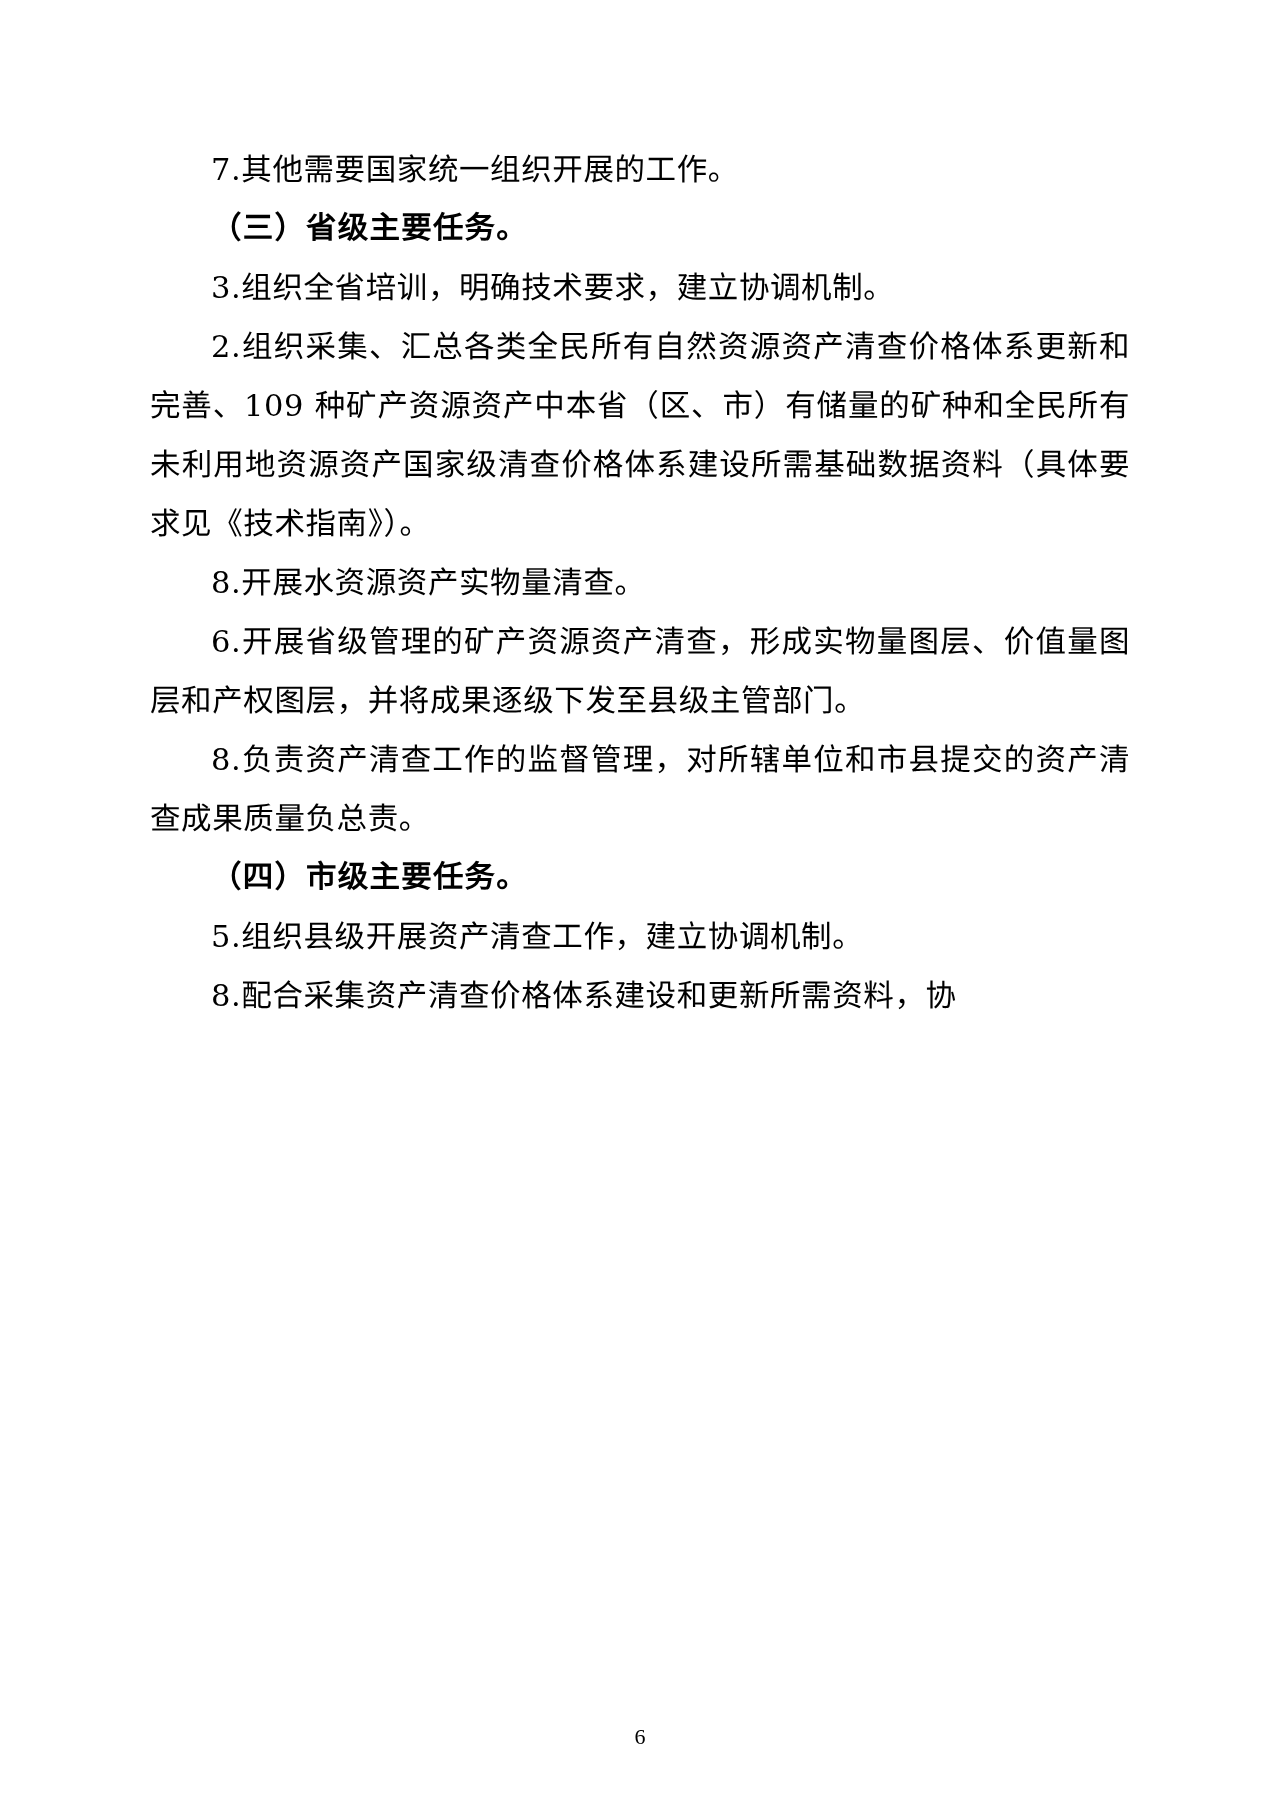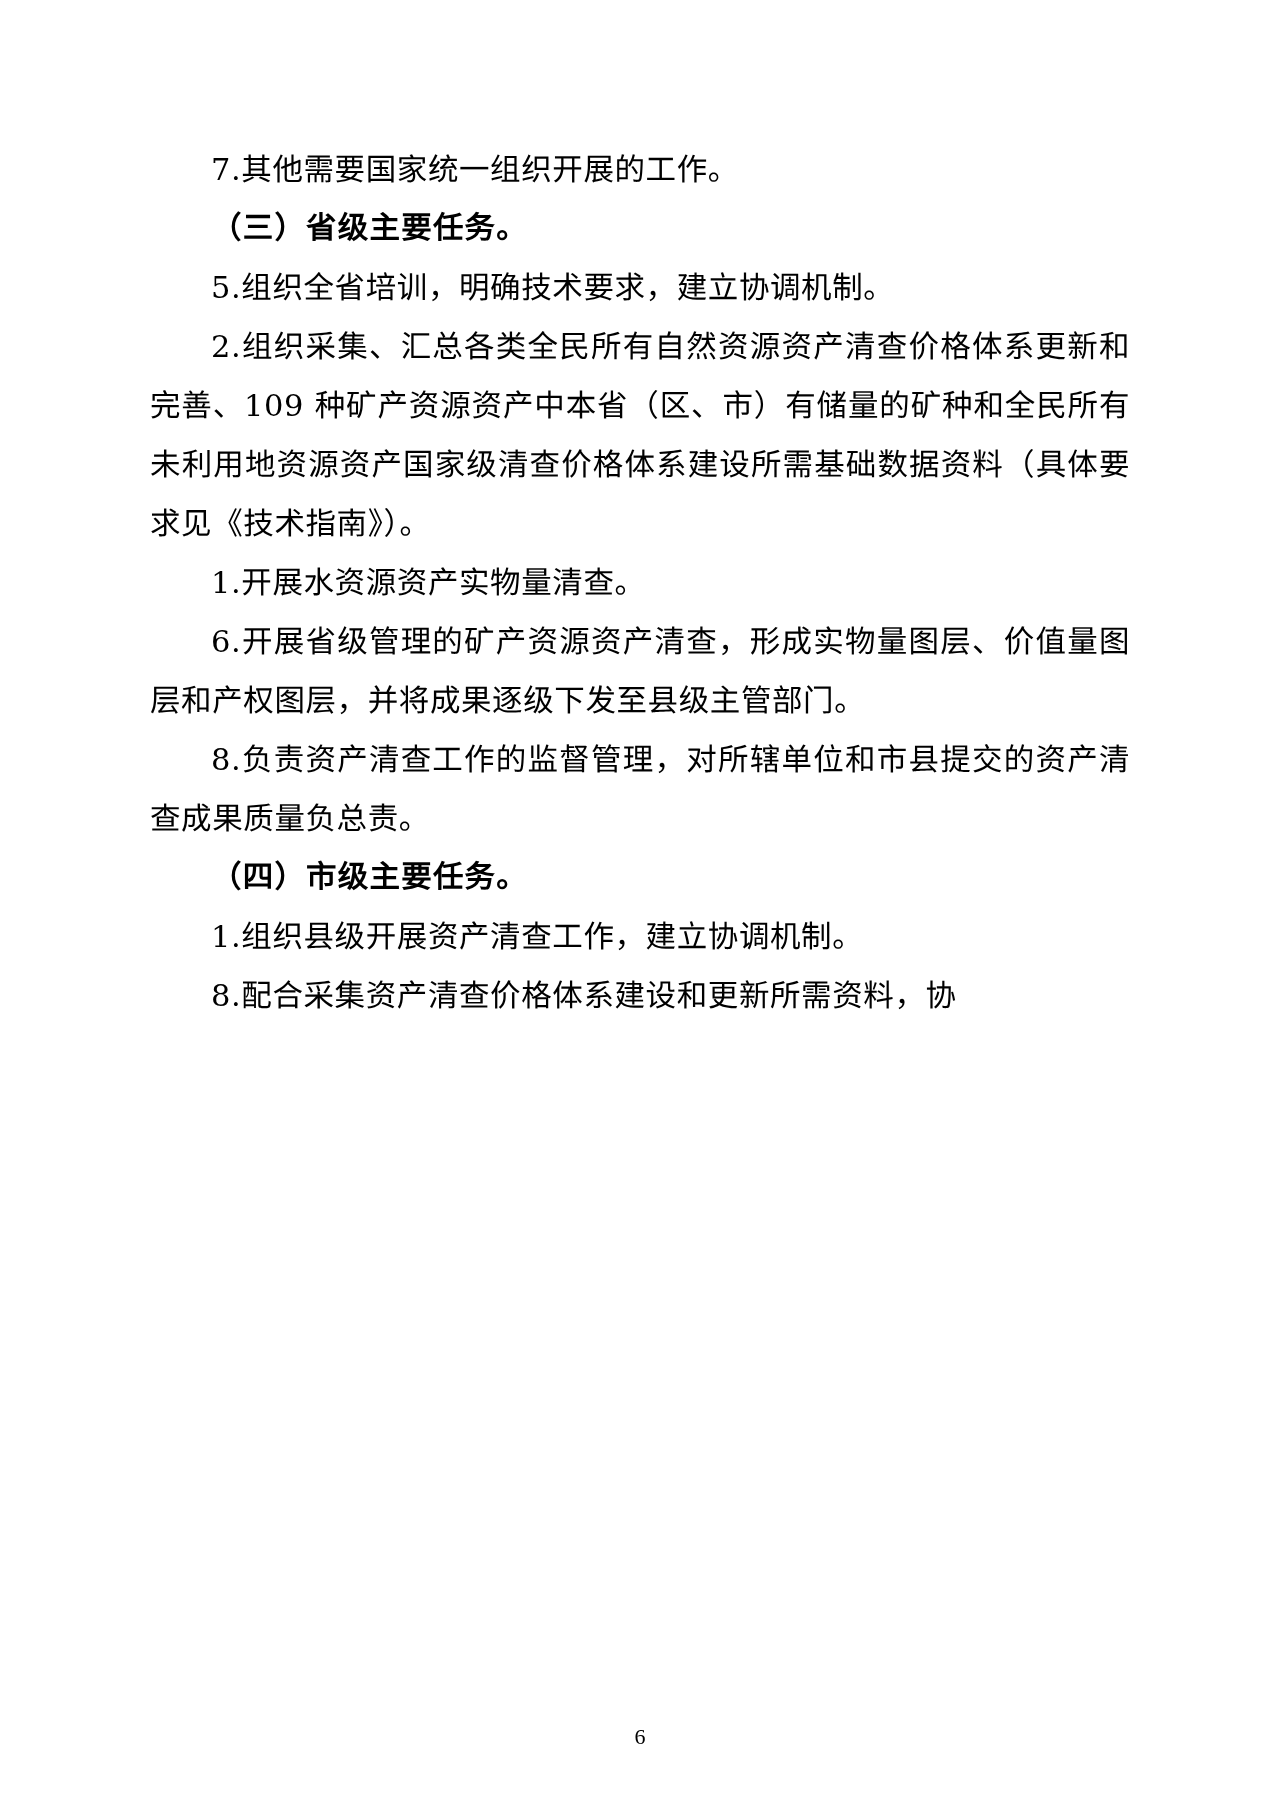--- a/index.html
+++ b/index.html
@@ -52,25 +52,25 @@
   }
 </style>
 </head>
 <body>
 
 <div class="page">
   <div class="body-text">
 
     <p class="para">7.其他需要国家统一组织开展的工作。</p>
     <p class="para heading">（三）省级主要任务。</p>
-    <p class="para">5.组织全省培训，明确技术要求，建立协调机制。</p>
+    <p class="para">3.组织全省培训，明确技术要求，建立协调机制。</p>
     <p class="para">2.组织采集、汇总各类全民所有自然资源资产清查价格体系更新和完善、109 种矿产资源资产中本省（区、市）有储量的矿种和全民所有未利用地资源资产国家级清查价格体系建设所需基础数据资料（具体要求见《技术指南》）。</p>
-    <p class="para">1.开展水资源资产实物量清查。</p>
+    <p class="para">8.开展水资源资产实物量清查。</p>
     <p class="para">6.开展省级管理的矿产资源资产清查，形成实物量图层、价值量图层和产权图层，并将成果逐级下发至县级主管部门。</p>
     <p class="para">8.负责资产清查工作的监督管理，对所辖单位和市县提交的资产清查成果质量负总责。</p>
     <p class="para heading">（四）市级主要任务。</p>
-    <p class="para">1.组织县级开展资产清查工作，建立协调机制。</p>
+    <p class="para">5.组织县级开展资产清查工作，建立协调机制。</p>
     <p class="para">8.配合采集资产清查价格体系建设和更新所需资料，协</p>
 
   </div>
 
   <div class="footer">6</div>
 </div>
 
 </body></html>

